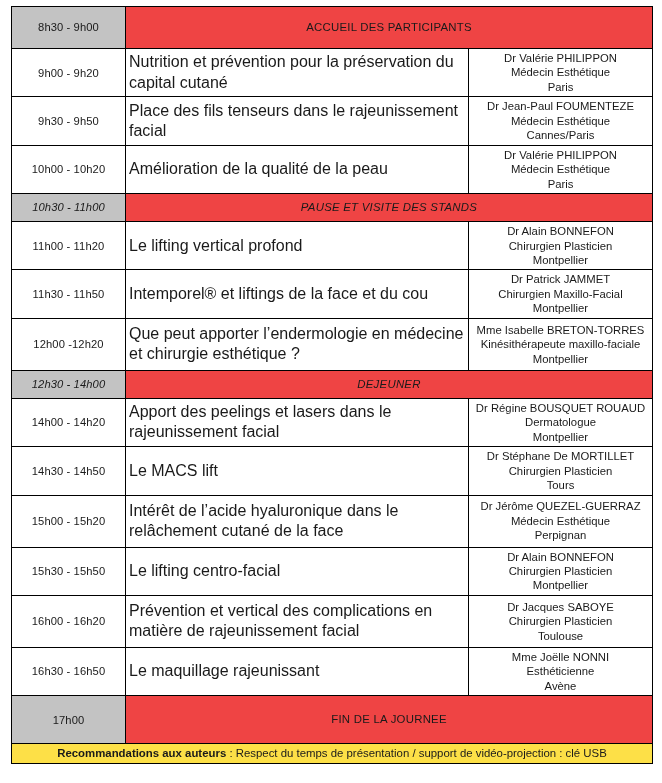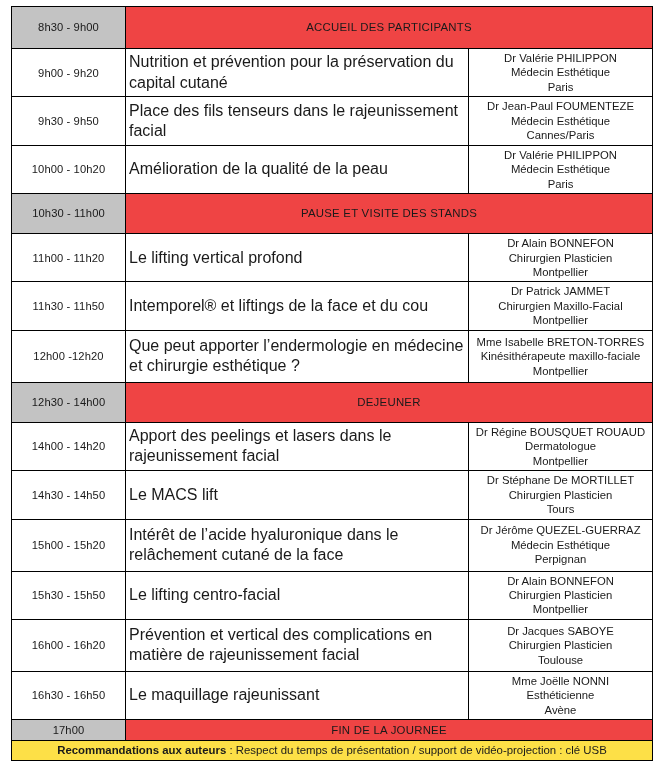--- a/index.html
+++ b/index.html
@@ -70,22 +70,22 @@
     text-align: center;
     font-size: 11.4px;
     padding: 6px 3px;
     background: #fde047;
   }
   .footer-cell .strong { font-weight: bold; }
 
   .h-accueil { height: 42px; }
   .h-session { height: 46px; }
   .h-session-tall { height: 52px; }
-  .h-pause { height: 40px; }
-  .h-fin { height: 21px; }
+  .h-pause { height: 28px; font-style: italic; }
+  .h-fin { height: 48px; }
 </style>
 </head>
 <body>
 
 <div id="program-root">
   <table class="program">
     <colgroup>
       <col class="c-time">
       <col class="c-title">
       <col class="c-spk">

